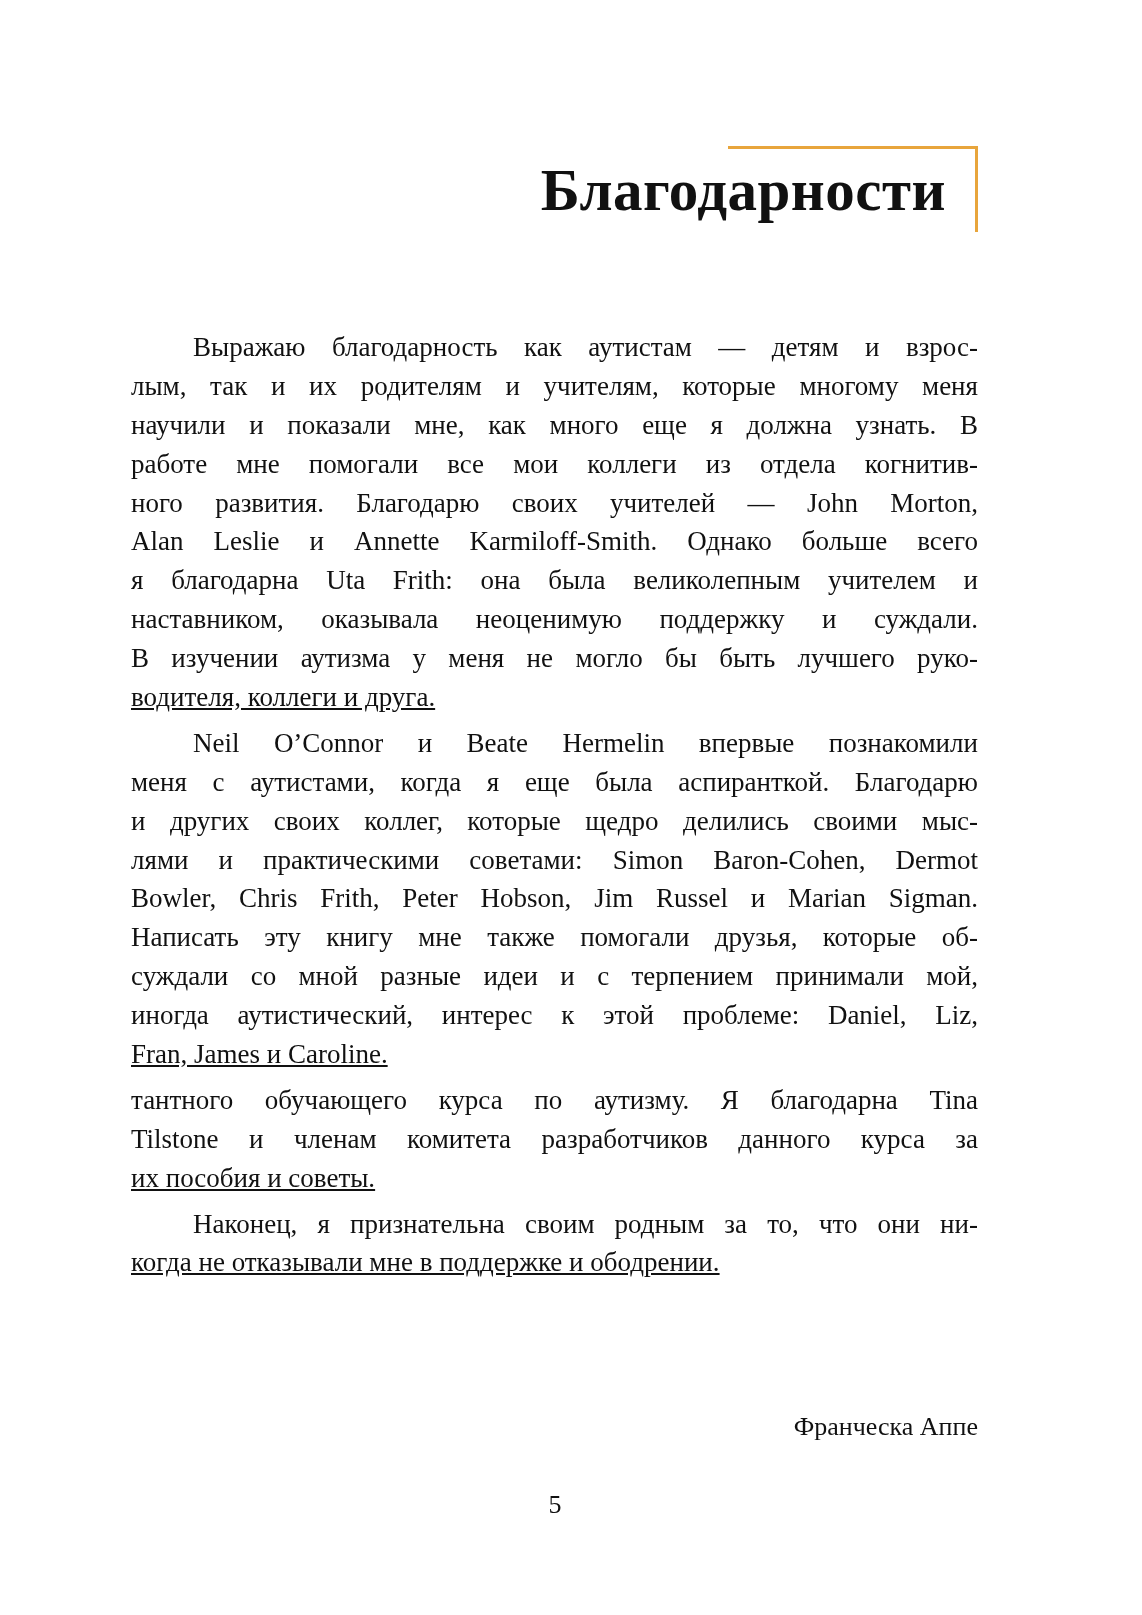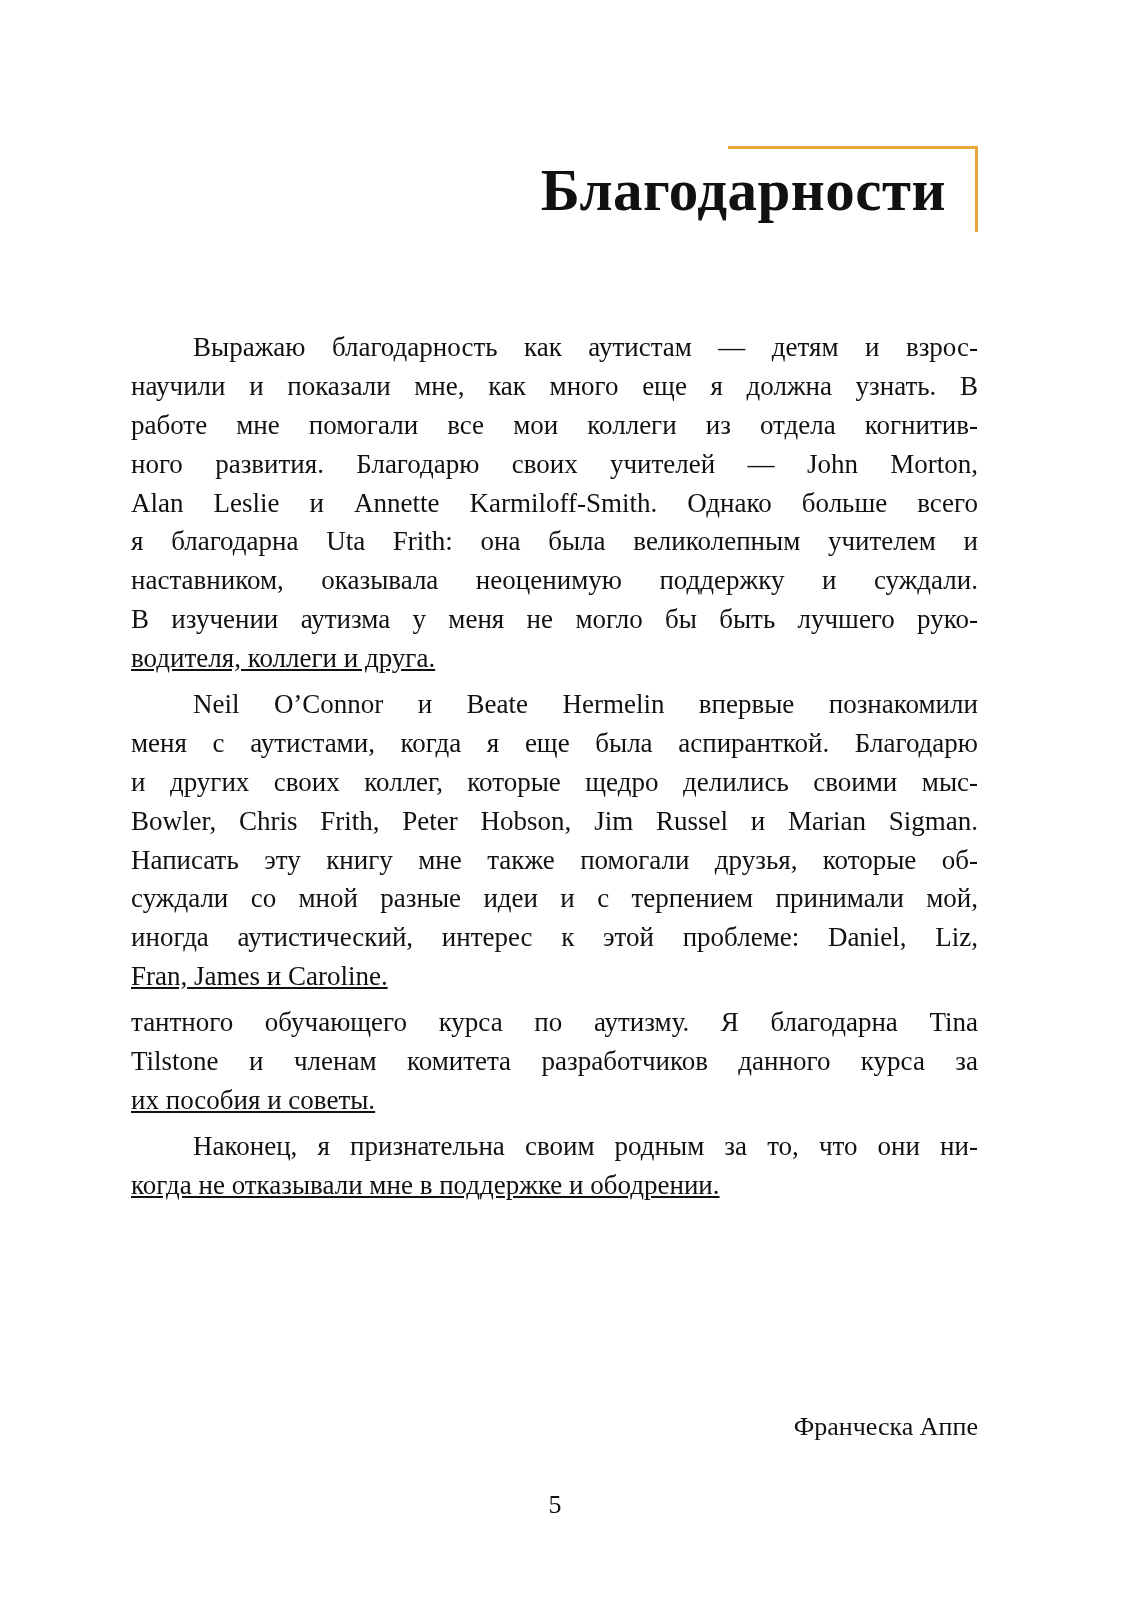--- a/index.html
+++ b/index.html
@@ -19,33 +19,35 @@
 <body>
 
 <div class="bracket-top"></div>
 <div class="bracket-side"></div>
 
 <h1 class="title">Благодарности</h1>
 
 <div class="content">
   <p class="para">
     <span class="line indent">Выражаю благодарность как аутистам — детям и взрос-</span>
+    <span class="line">лым, так и их родителям и учителям, которые многому меня</span>
     <span class="line">научили и показали мне, как много еще я должна узнать. В</span>
     <span class="line">работе мне помогали все мои коллеги из отдела когнитив-</span>
     <span class="line">ного развития. Благодарю своих учителей — John Morton,</span>
     <span class="line">Alan Leslie и Annette Karmiloff-Smith. Однако больше всего</span>
     <span class="line">я благодарна Uta Frith: она была великолепным учителем и</span>
     <span class="line">наставником, оказывала неоценимую поддержку и суждали.</span>
     <span class="line">В изучении аутизма у меня не могло бы быть лучшего руко-</span>
     <span class="line last">водителя, коллеги и друга.</span>
   </p>
   <p class="para">
     <span class="line indent">Neil O’Connor и Beate Hermelin впервые познакомили</span>
     <span class="line">меня с аутистами, когда я еще была аспиранткой. Благодарю</span>
     <span class="line">и других своих коллег, которые щедро делились своими мыс-</span>
+    <span class="line">лями и практическими советами: Simon Baron-Cohen, Dermot</span>
     <span class="line">Bowler, Chris Frith, Peter Hobson, Jim Russel и Marian Sigman.</span>
     <span class="line">Написать эту книгу мне также помогали друзья, которые об-</span>
     <span class="line">суждали со мной разные идеи и с терпением принимали мой,</span>
     <span class="line">иногда аутистический, интерес к этой проблеме: Daniel, Liz,</span>
     <span class="line last">Fran, James и Caroline.</span>
   </p>
   <p class="para">
     <span class="line">тантного обучающего курса по аутизму. Я благодарна Tina</span>
     <span class="line">Tilstone и членам комитета разработчиков данного курса за</span>
     <span class="line last">их пособия и советы.</span>

